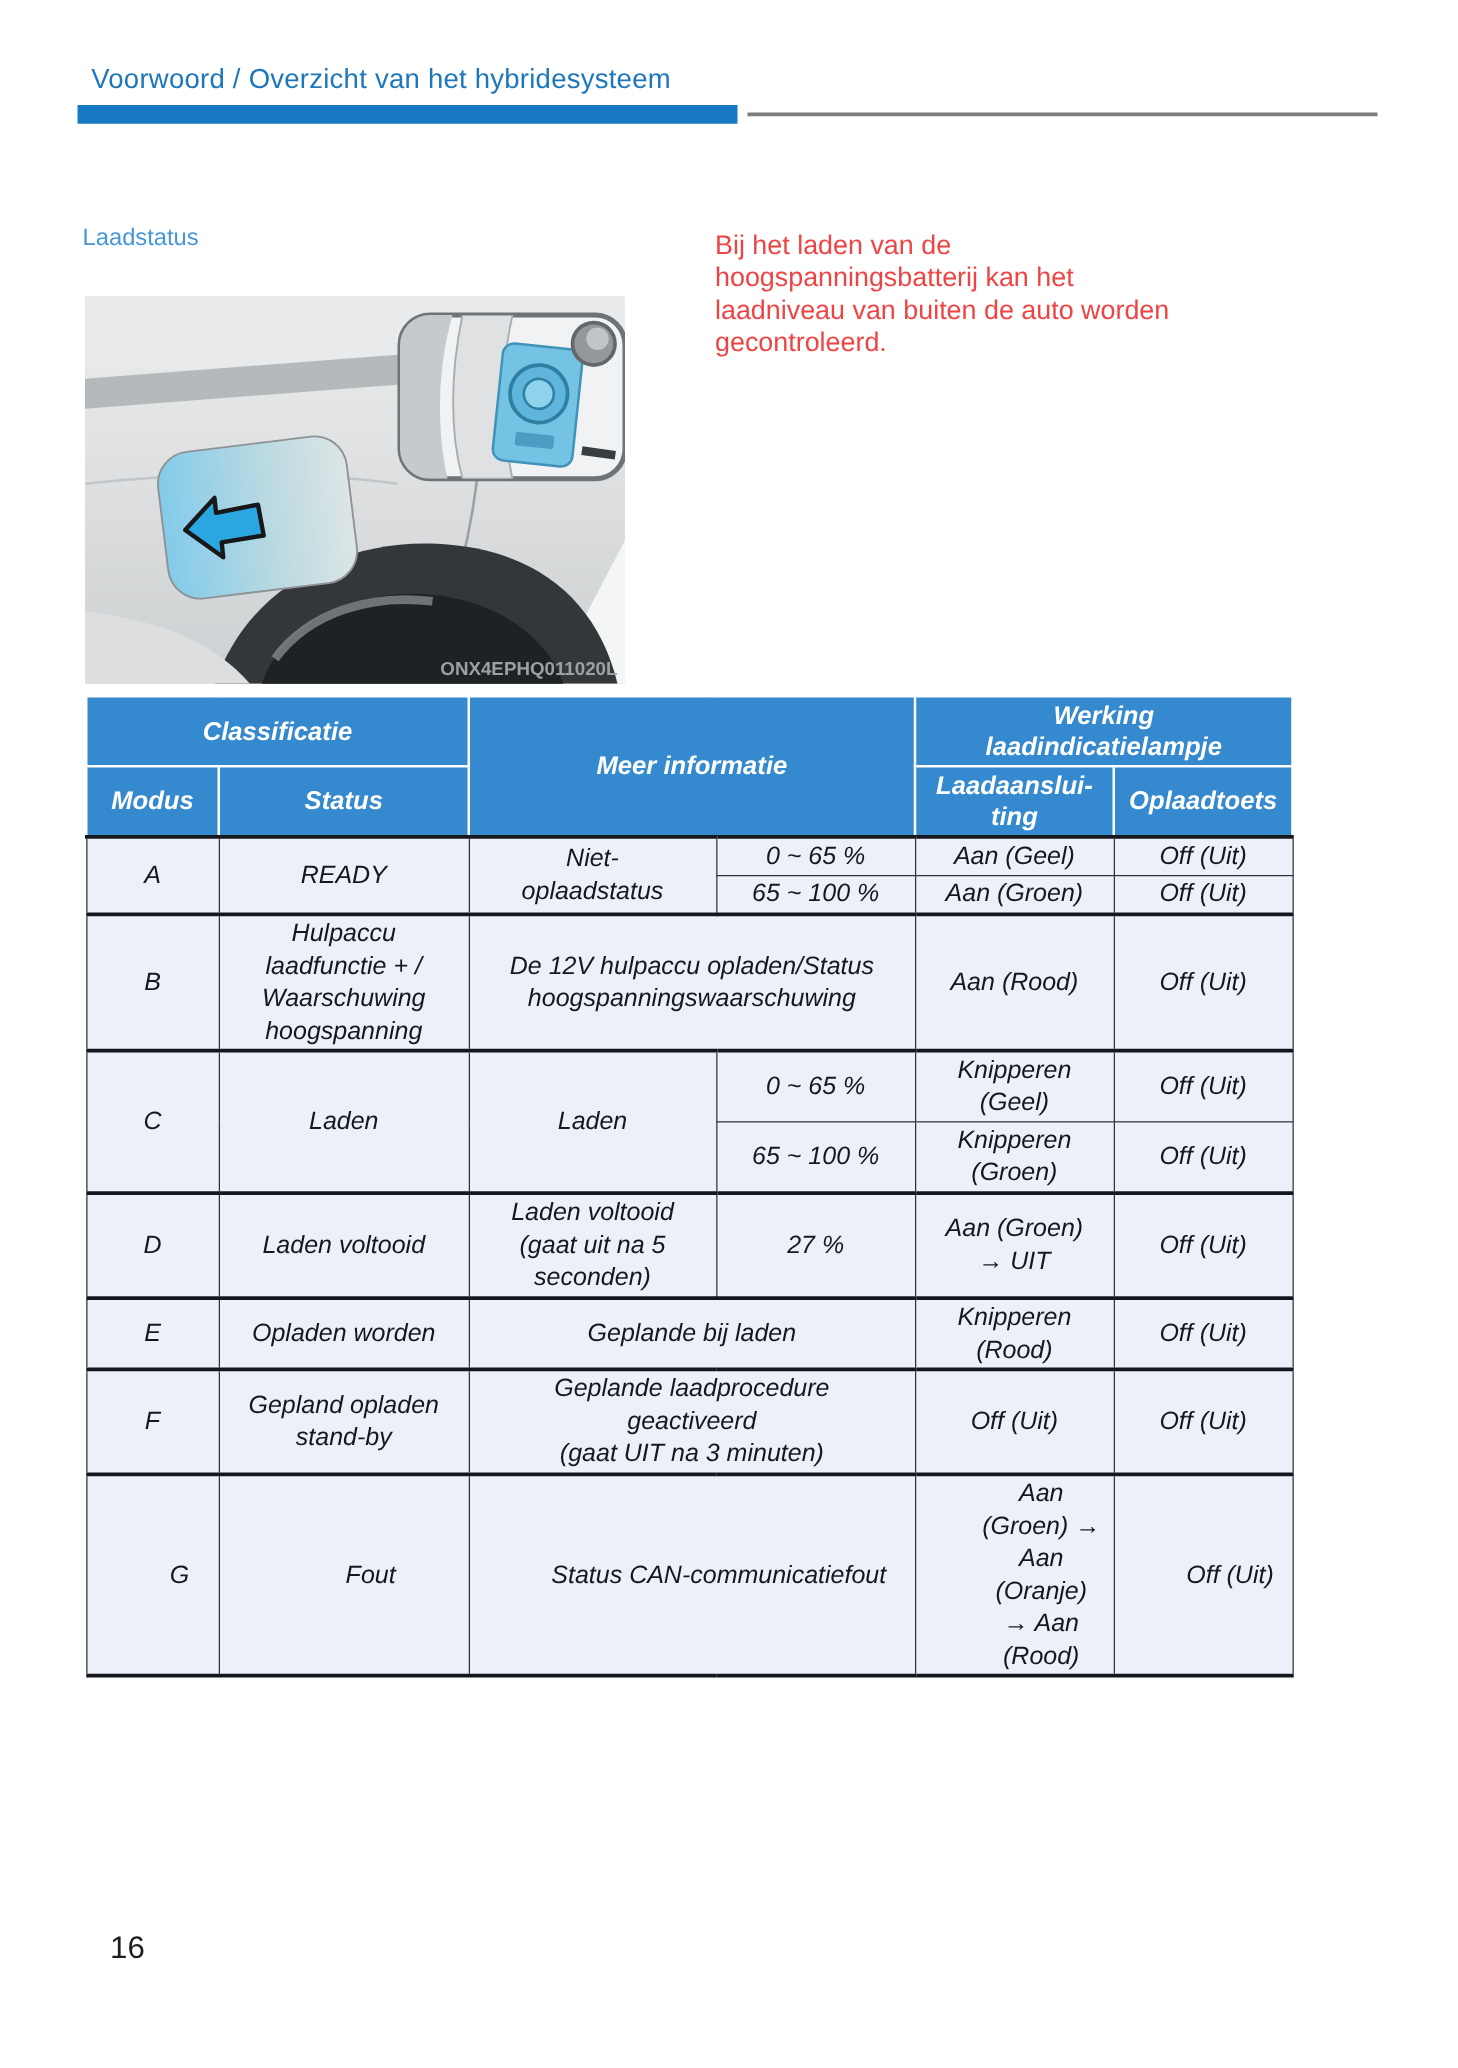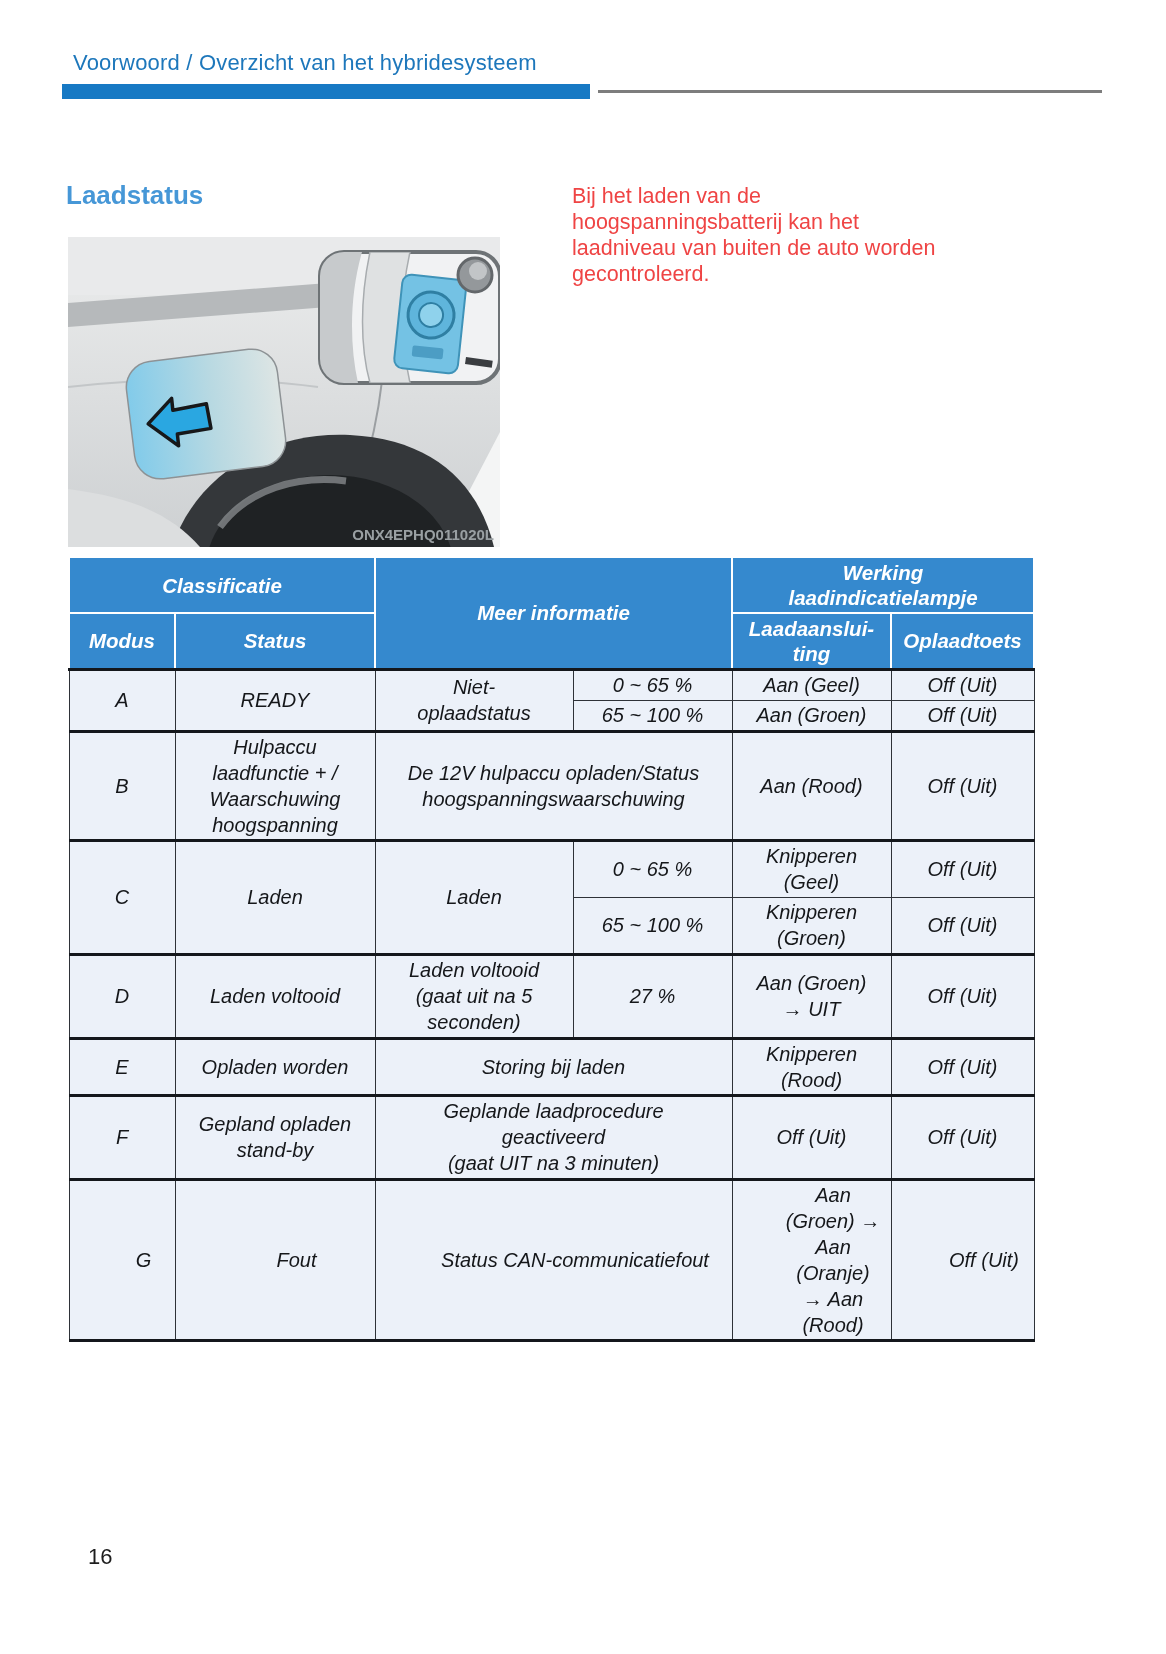--- a/index.html
+++ b/index.html
@@ -9,28 +9,28 @@
     overflow:hidden;
   }
   .breadcrumb {
     position:absolute; left:63px; top:50px;
     font-size:22px; color:#1d77bb; letter-spacing:0.2px;margin-left:10px;
   }
   .accent-bar { position:absolute; left:62px; top:84px; width:528px; height:15px; background:#1779c4; }
   .gray-rule  { position:absolute; left:598px; top:90px; width:504px; height:3px; background:#7d7d7d; }
   .section-title {
     position:absolute; left:66px; top:180px;
-    font-size:26px; font-weight:bold; color:#4697d7;
+    font-size:19px; font-weight:normal; color:#4697d7;
   }
   .figure { position:absolute; left:68px; top:237px; width:432px; height:333px; }
   .intro {
     position:absolute; left:572px; top:183px; width:430px;
     font-size:21.5px; line-height:26px; color:#ef4444; white-space:pre-line;
   }
-  .page-number { position:absolute; left:88px; top:1544px; font-size:22px; color:#1d1d1d; }
+  .page-number { position:absolute; left:88px; top:1544px; font-size:25px; color:#1d1d1d; }
 
   table.status-table {
     position:absolute; left:68px; top:556px; width:965px;
     border-collapse:collapse; table-layout:fixed;
     font-size:20px; color:#15171a;font-style:italic;
   }
   .status-table th {
     background:#3589ce; color:#ffffff; font-weight:bold;
     border:2.5px solid #ffffff; font-size:20.5px; padding:1px 3px;
     text-align:center; vertical-align:middle; white-space:pre-line; line-height:25px;
@@ -186,21 +186,21 @@
 (gaat uit na 5
 seconden)</td>
       <td>27 %</td>
       <td>Aan (Groen)
 → UIT</td>
       <td>Off (Uit)</td>
     </tr>
     <tr class="group" style="height:52px">
       <td>E</td>
       <td>Opladen worden</td>
-      <td colspan="2">Storing bij laden</td>
+      <td colspan="2">Geplande bij laden</td>
       <td>Knipperen
 (Rood)</td>
       <td>Off (Uit)</td>
     </tr>
     <tr class="group" style="height:84px">
       <td>F</td>
       <td>Gepland opladen
 stand-by</td>
       <td colspan="2">Geplande laadprocedure
 geactiveerd

